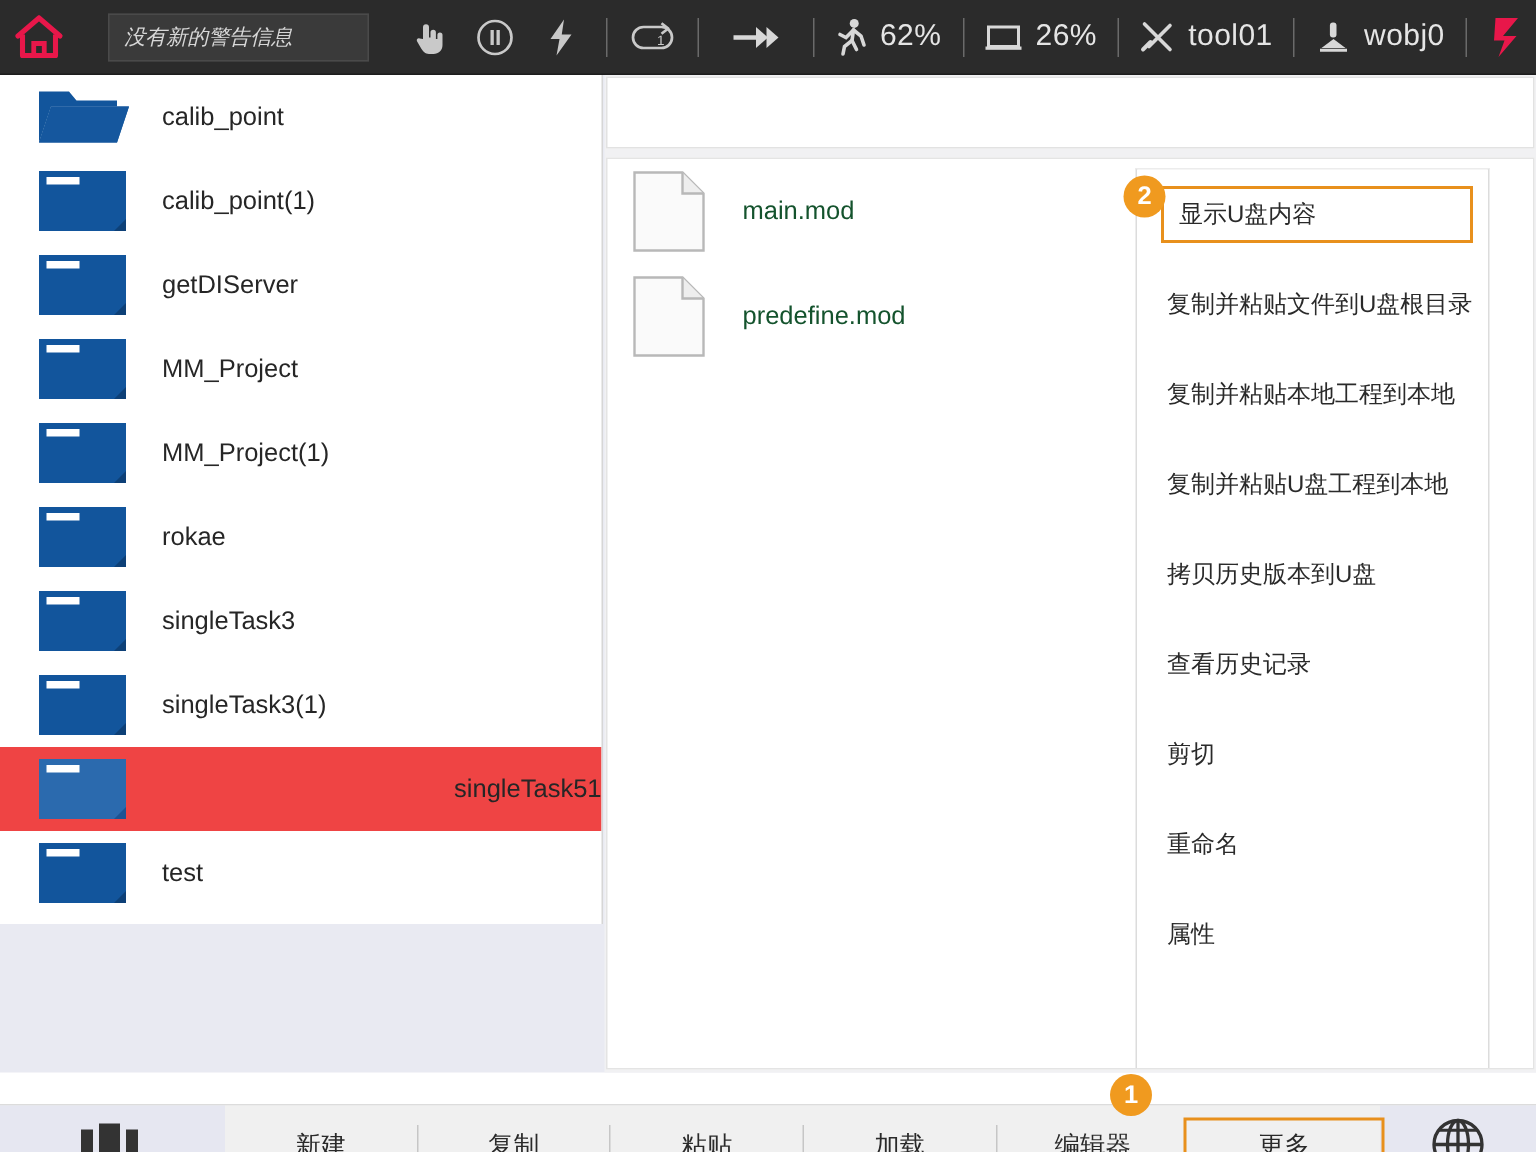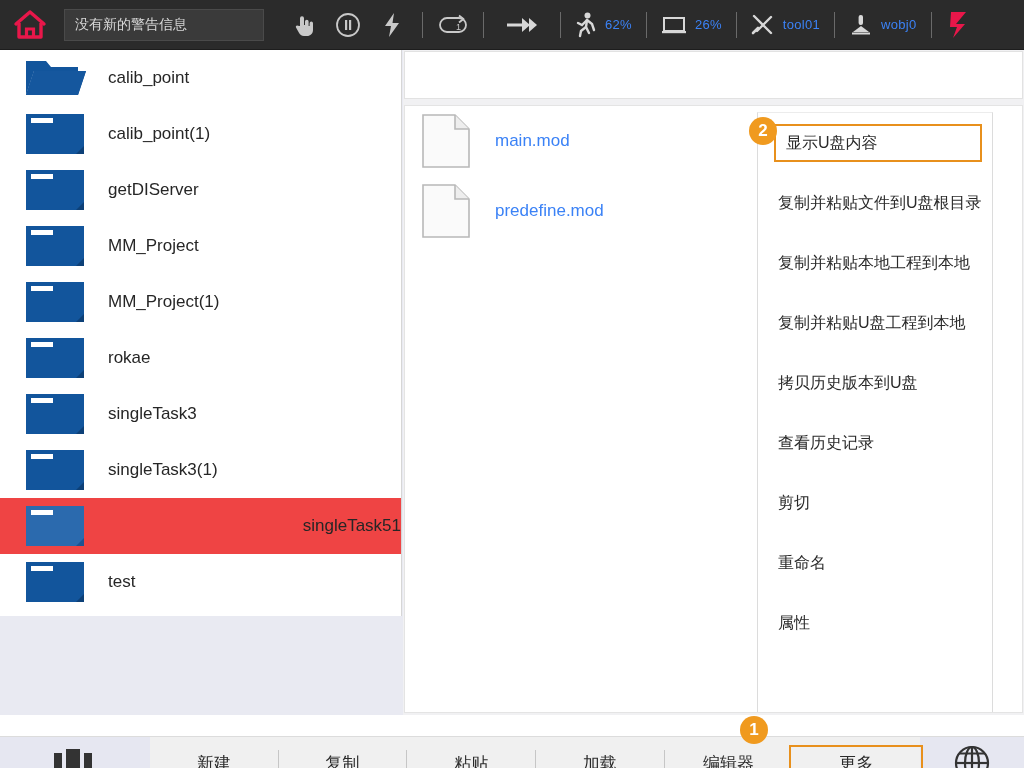--- a/index.html
+++ b/index.html
@@ -23,38 +23,39 @@
     width: 60px; height: 50px;
     display: flex; align-items: center; justify-content: center;
   }
   .alert-box {
     width: 200px; height: 32px;
     background: #3a3a3a;
     border: 1px solid #4a4a4a;
     display: flex; align-items: center;
     padding-left: 10px;
     color: #d8d8d8; font-size: 14px;
-    margin-left: 4px;
+    margin-left: 20px;
+    font-style: italic;
   }
   .tb-icon {
     height: 50px; min-width: 44px;
     display: flex; align-items: center; justify-content: center;
     color: #d0d0d0;
   }
   .tb-sep {
     width: 1px; height: 26px;
     background: #6a6a6a;
     margin: 0 8px;
   }
   .tb-group {
     height: 50px; display: flex; align-items: center;
     gap: 8px; padding: 0 6px;
     color: #e0e0e0; font-size: 15px;
   }
-  .tb-val { color: #3b82f6; font-size: 13px; letter-spacing: .3px; }
+  .tb-val { color: #e5e5e5; font-size: 20px; letter-spacing: .3px; }
 
   
   .main {
     position: absolute; top: 50px; left: 0;
     width: 1024px; height: 665px;
     background: #e9eaf2;
   }
 
   
   .folder-panel {
@@ -95,21 +96,21 @@
     width: 619px; height: 608px;
     background: #ffffff;
     border: 1px solid #e4e4e4;
     overflow: hidden;
   }
   .file-row {
     height: 70px; display: flex; align-items: center;
     padding-left: 16px;
   }
   .file-row .fname {
-    margin-left: 22px; font-size: 17px; color: #3b82f6;
+    margin-left: 22px; font-size: 17px; color: #14532d;
   }
   .file-ico { width: 52px; height: 56px; flex: 0 0 52px; }
 
   
   .ctx-menu {
     position: absolute; left: 757px; top: 112px;
     width: 236px; height: 600px;
     background: #ffffff;
     border-left: 1px solid #dcdcdc;
     border-right: 1px solid #dcdcdc;

